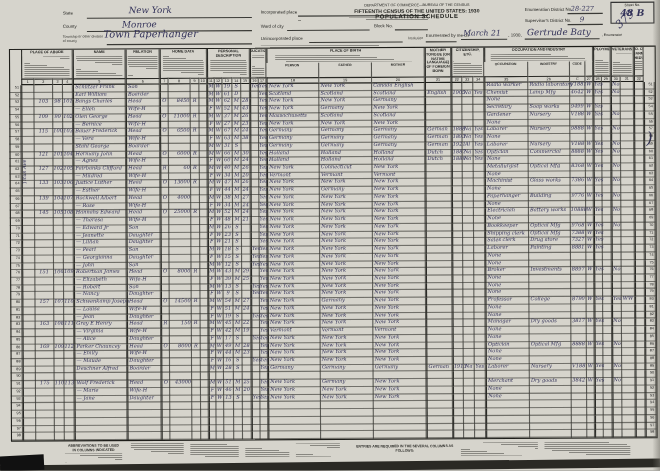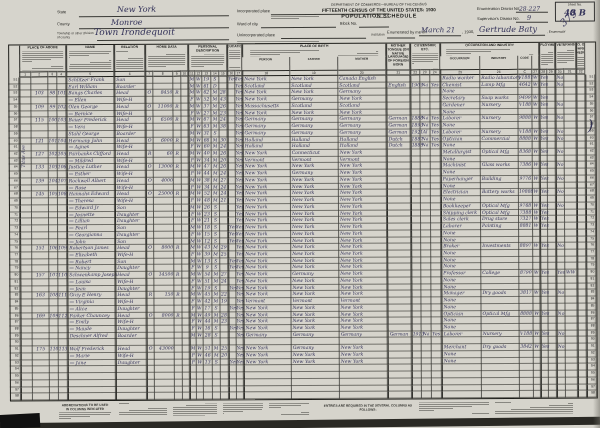--- a/index.html
+++ b/index.html
@@ -34,21 +34,21 @@
   <div class="abs print" style="left:58px;top:9px;">State</div>
   <div class="abs rule" style="left:80px;top:15px;width:150px;"></div>
   <div class="abs hw" style="left:118px;top:4px;font-size:8px;">New York</div>
 
   <div class="abs print" style="left:58px;top:21px;">County</div>
   <div class="abs rule" style="left:80px;top:27px;width:150px;"></div>
   <div class="abs hw" style="left:112px;top:17px;font-size:8px;">Monroe</div>
 
   <div class="abs tiny" style="left:58px;top:31px;width:40px;">Township or other division of county</div>
   <div class="abs rule" style="left:98px;top:39px;width:132px;"></div>
-  <div class="abs hw" style="left:95px;top:26px;font-size:9px;">Town Irondequoit</div>
+  <div class="abs hw" style="left:95px;top:26px;font-size:9px;">Town Paperhanger</div>
 
   <div class="abs print" style="left:238px;top:9px;">Incorporated place</div>
   <div class="abs rule" style="left:272px;top:14px;width:118px;"></div>
   <div class="abs ft" style="left:272px;top:16px;width:118px;height:3px;"></div>
 
   <div class="abs print" style="left:238px;top:22px;">Ward of city</div>
   <div class="abs rule" style="left:262px;top:27px;width:75px;"></div>
   <div class="abs print" style="left:341px;top:22px;">Block No.</div>
   <div class="abs rule" style="left:360px;top:27px;width:30px;"></div>
 

